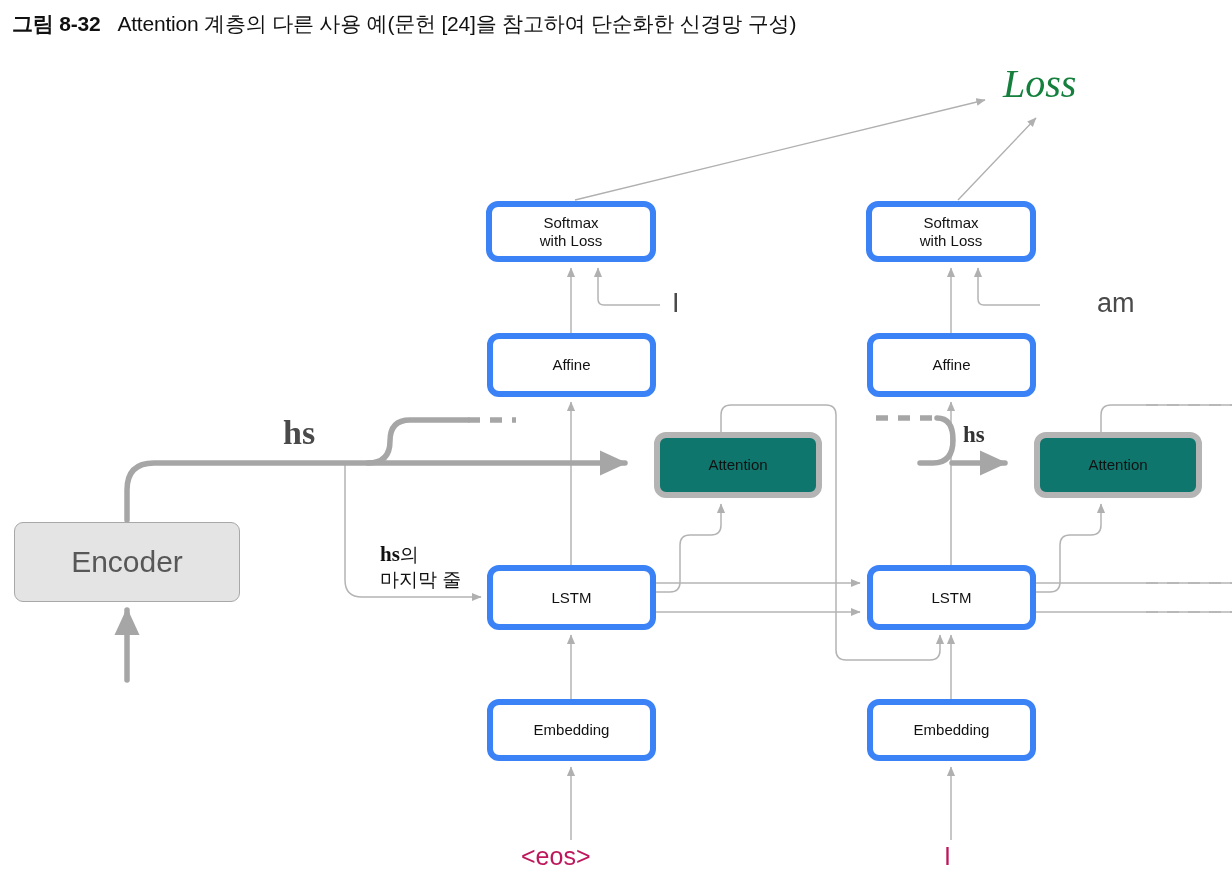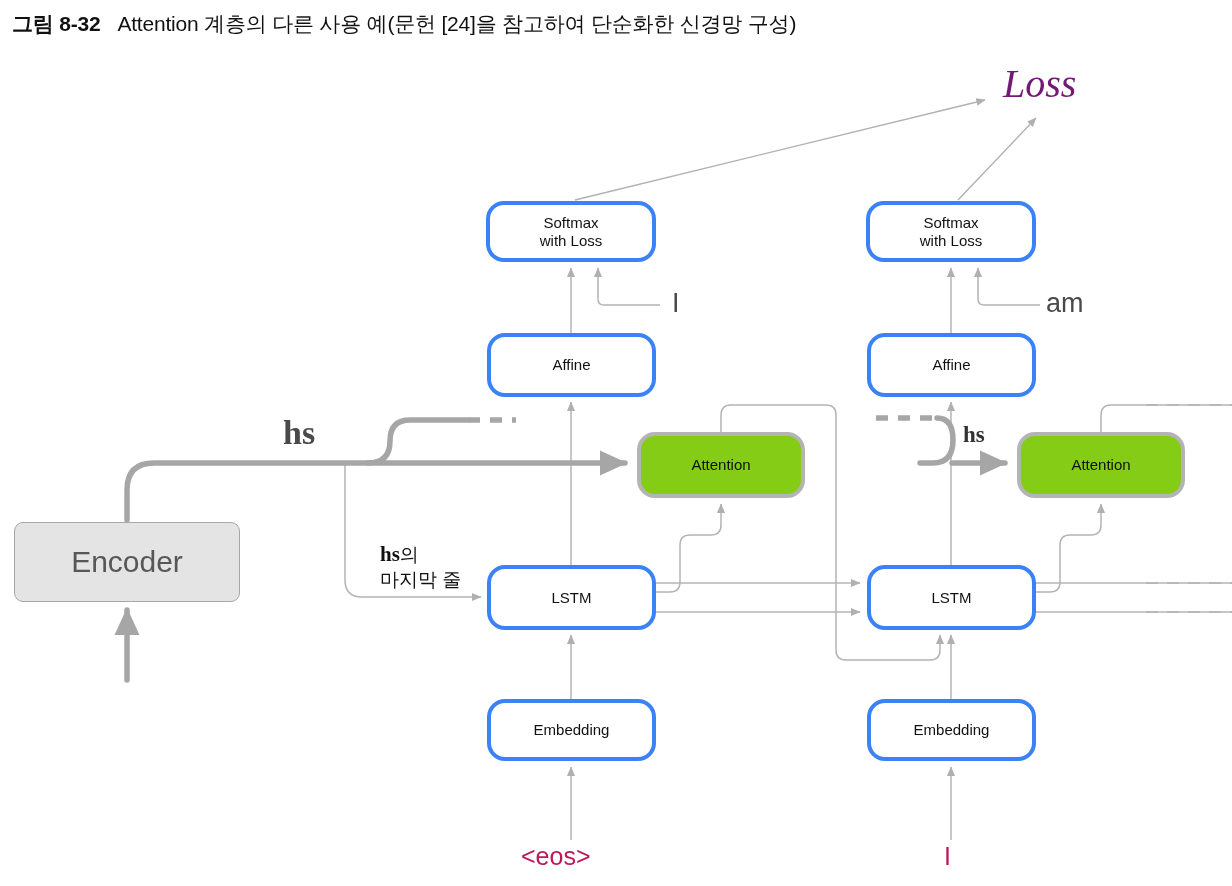--- a/index.html
+++ b/index.html
@@ -19,37 +19,37 @@
   }
   .caption .num{font-weight:700;}
   .caption .body{font-weight:400;}
 
   
   svg.wires{position:absolute;left:0;top:0;width:1232px;height:886px;overflow:visible;}
 
   
   .node{
     position:absolute;box-sizing:border-box;
-    border:4px solid #3b82f6;border-radius:18px;background:#ffffff;
+    border:6px solid #3b82f6;border-radius:12px;background:#ffffff;
     display:flex;align-items:center;justify-content:center;
     text-align:center;line-height:1.18;
     font-size:15px;color:#111;
   }
   .node.soft{font-size:15px;}
-  .node.attn{background:#84cc16;border-color:#b4b4b4;}
+  .node.attn{background:#0f766e;border-color:#b4b4b4;margin-left:17px;}
   .node.encoder{
     background:#e4e4e4;border:1px solid #a8a8a8;border-radius:9px;
     font-size:30px;color:#575757;
   }
 
   
   .lbl{position:absolute;white-space:nowrap;}
   .lbl.loss{
     font-family:"Liberation Serif","DejaVu Serif",serif;
-    font-style:italic;font-size:40px;color:#701a75;
+    font-style:italic;font-size:40px;color:#15803d;
   }
   .lbl.hs{
     font-family:"Liberation Serif","DejaVu Serif",serif;
     font-weight:700;font-size:34px;color:#4a4a4a;
   }
   .lbl.hs-small{
     font-family:"Liberation Serif","DejaVu Serif",serif;
     font-weight:700;font-size:23px;color:#333;
   }
   .lbl.hslast{
@@ -195,21 +195,21 @@
   <div class="node" style="left:867px;top:565px;width:169px;height:65px;">
     <span>LSTM</span>
   </div>
 
   <div class="node" style="left:867px;top:699px;width:169px;height:62px;">
     <span>Embedding</span>
   </div>
 
   <div class="lbl word" style="left:944px;top:842px;">I</div>
 
-  <div class="lbl teacher" style="left:1046px;top:288px;text-align:right;">am</div>
+  <div class="lbl teacher" style="left:1097px;top:288px;text-align:right;">am</div>
 
   <div class="lbl loss" style="left:1003px;top:60px;">Loss</div>
 
   <div class="lbl hs" style="left:283px;top:414px;">hs</div>
 
   <div class="lbl hs-small" style="left:963px;top:422px;">hs</div>
 
   <div class="lbl hslast" style="left:380px;top:541px;">
     <div>
       <b>hs</b><span>의</span>

